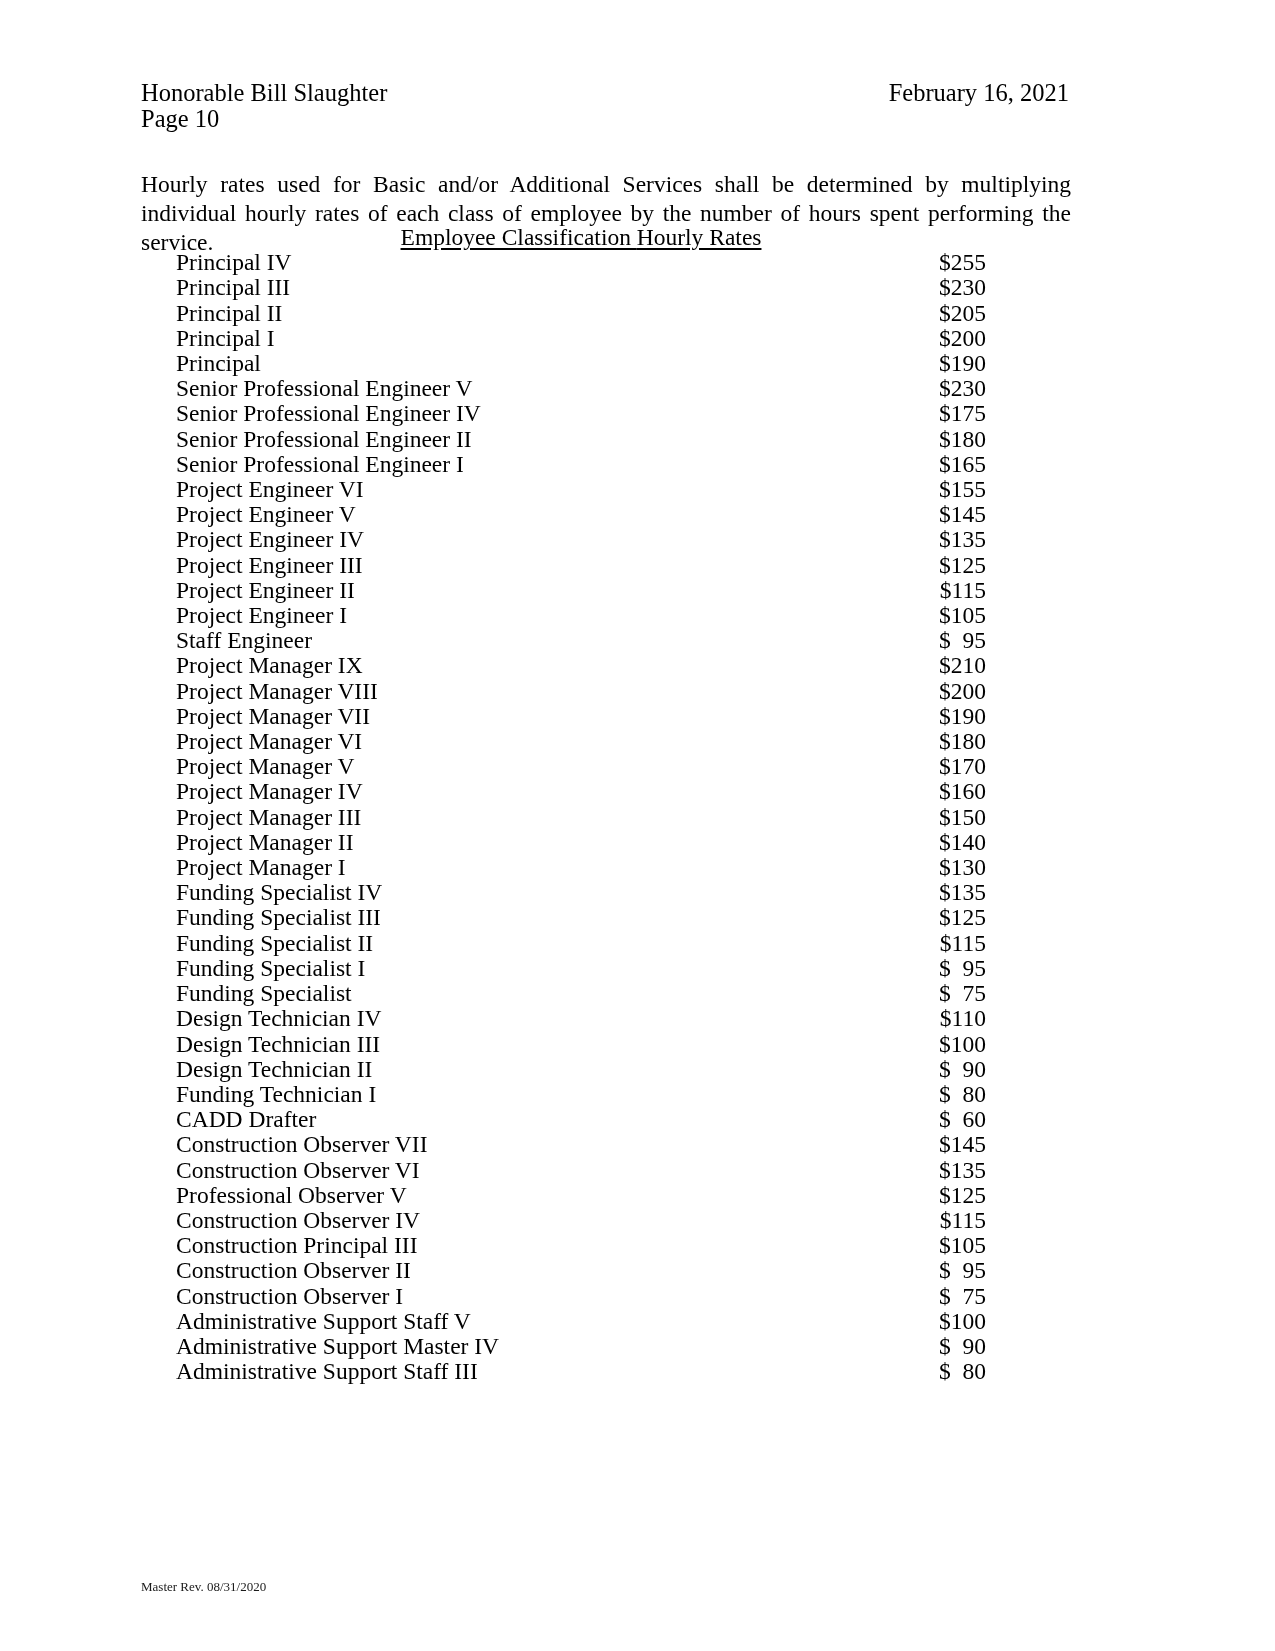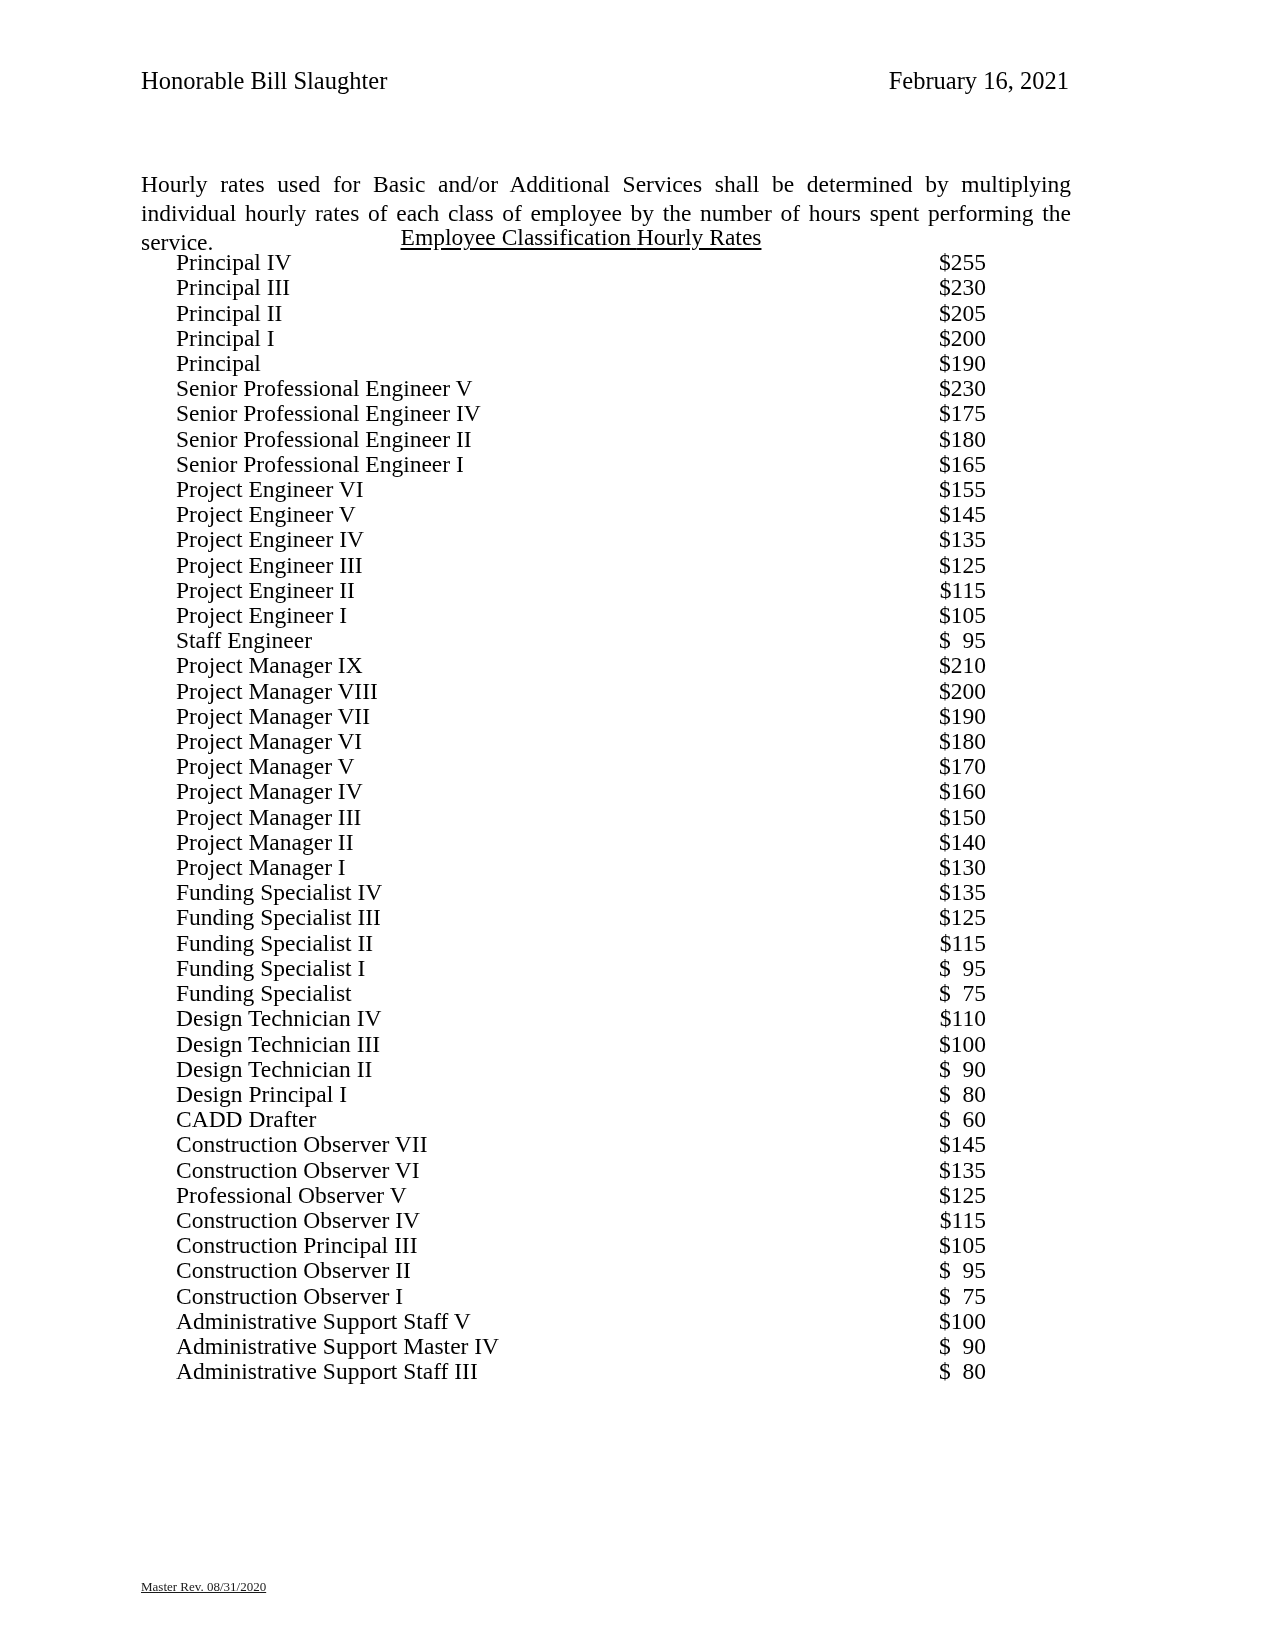--- a/index.html
+++ b/index.html
@@ -15,21 +15,21 @@
     font-family: "Liberation Serif", "DejaVu Serif", serif;
     color: #000000;
     box-sizing: border-box;
     overflow: hidden;
   }
 
   
   .letter-head {
     position: absolute;
     left: 141px;
-    top: 68px;
+    top: 80px;
     width: 930px;
   }
   .head-row {
     display: flex;
     justify-content: space-between;
     align-items: baseline;
     font-size: 24.5px;
     line-height: 26px;
   }
   .head-addressee {
@@ -98,33 +98,33 @@
   
   .footer-note {
     position: absolute;
     left: 141px;
     top: 1579px;
     font-family: "Liberation Serif", "DejaVu Serif", serif;
     font-size: 13px;
     line-height: 15px;
     color: #1a1a1a;
     white-space: pre;
-    text-decoration: underline;
   }
 </style>
 </head>
 <body>
 
 <div class="page">
 
   <div class="letter-head">
     <div class="head-row">
       <span class="head-addressee">Honorable Bill Slaughter</span>
       <span class="head-date">February 16, 2021</span>
     </div>
+    <div class="head-page">Page 10</div>
   </div>
 
   <p class="intro">Hourly rates used for Basic and/or Additional Services shall be determined by multiplying individual hourly rates of each class of employee by the number of hours spent performing the service.</p>
 
   <div class="rate-table">
     <div class="rt-head">
       <span class="col-class">Employee Classification </span>
       <span class="col-rate">Hourly Rates</span>
     </div>
     <div id="rate-rows">
@@ -154,21 +154,21 @@
         <div class="rt-row"><span class="col-class">Project Manager II</span><span class="col-rate">$140</span></div>
         <div class="rt-row"><span class="col-class">Project Manager I</span><span class="col-rate">$130</span></div>
         <div class="rt-row"><span class="col-class">Funding Specialist IV</span><span class="col-rate">$135</span></div>
         <div class="rt-row"><span class="col-class">Funding Specialist III</span><span class="col-rate">$125</span></div>
         <div class="rt-row"><span class="col-class">Funding Specialist II</span><span class="col-rate">$115</span></div>
         <div class="rt-row"><span class="col-class">Funding Specialist I</span><span class="col-rate">$  95</span></div>
         <div class="rt-row"><span class="col-class">Funding Specialist</span><span class="col-rate">$  75</span></div>
         <div class="rt-row"><span class="col-class">Design Technician IV</span><span class="col-rate">$110</span></div>
         <div class="rt-row"><span class="col-class">Design Technician III</span><span class="col-rate">$100</span></div>
         <div class="rt-row"><span class="col-class">Design Technician II</span><span class="col-rate">$  90</span></div>
-        <div class="rt-row"><span class="col-class">Design Principal I</span><span class="col-rate">$  80</span></div>
+        <div class="rt-row"><span class="col-class">Funding Technician I</span><span class="col-rate">$  80</span></div>
         <div class="rt-row"><span class="col-class">CADD Drafter</span><span class="col-rate">$  60</span></div>
         <div class="rt-row"><span class="col-class">Construction Observer VII</span><span class="col-rate">$145</span></div>
         <div class="rt-row"><span class="col-class">Construction Observer VI</span><span class="col-rate">$135</span></div>
         <div class="rt-row"><span class="col-class">Professional Observer V</span><span class="col-rate">$125</span></div>
         <div class="rt-row"><span class="col-class">Construction Observer IV</span><span class="col-rate">$115</span></div>
         <div class="rt-row"><span class="col-class">Construction Principal III</span><span class="col-rate">$105</span></div>
         <div class="rt-row"><span class="col-class">Construction Observer II</span><span class="col-rate">$  95</span></div>
         <div class="rt-row"><span class="col-class">Construction Observer I</span><span class="col-rate">$  75</span></div>
         <div class="rt-row"><span class="col-class">Administrative Support Staff V</span><span class="col-rate">$100</span></div>
         <div class="rt-row"><span class="col-class">Administrative Support Master IV</span><span class="col-rate">$  90</span></div>

